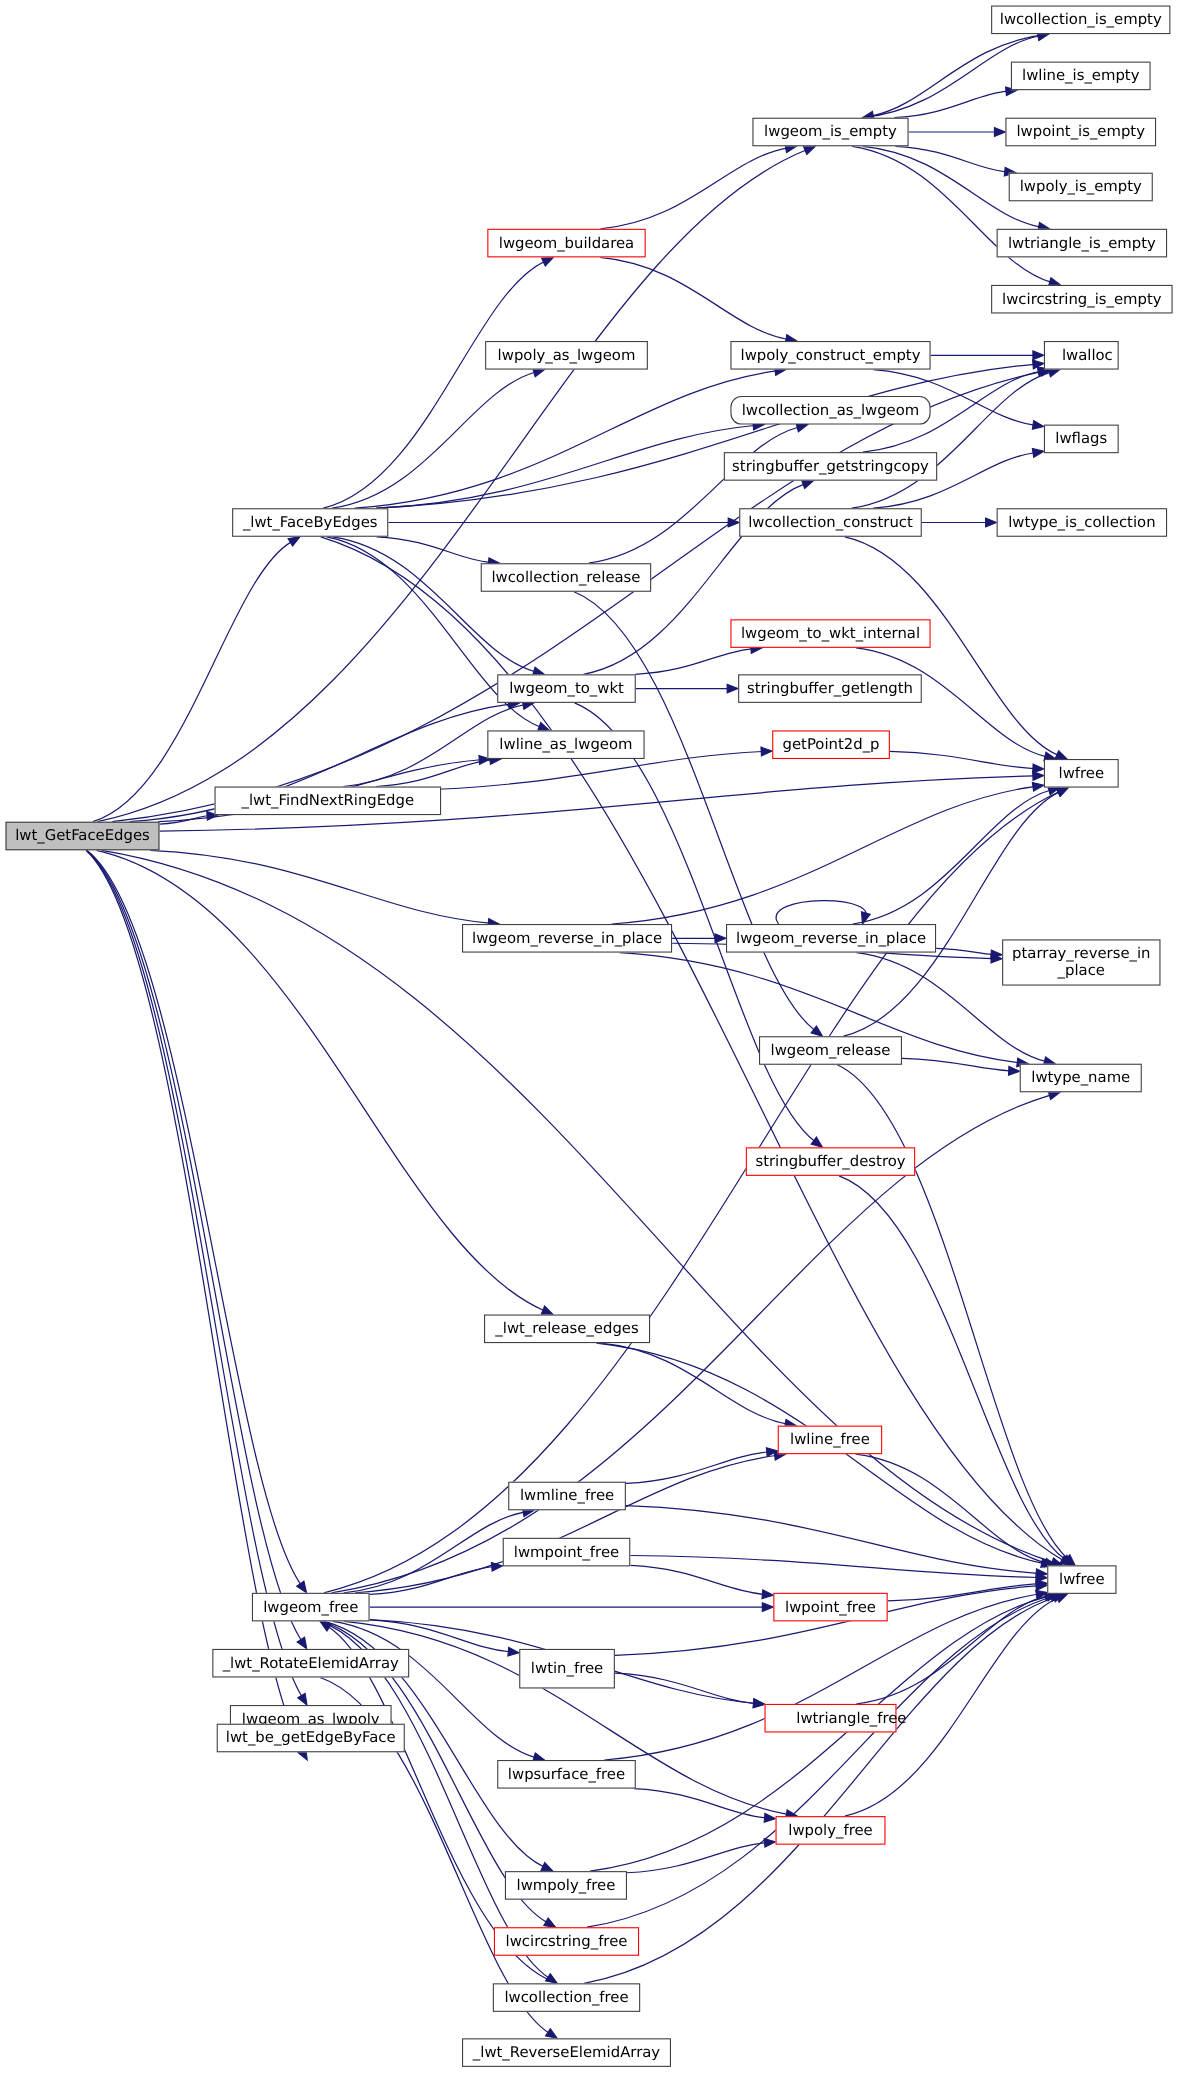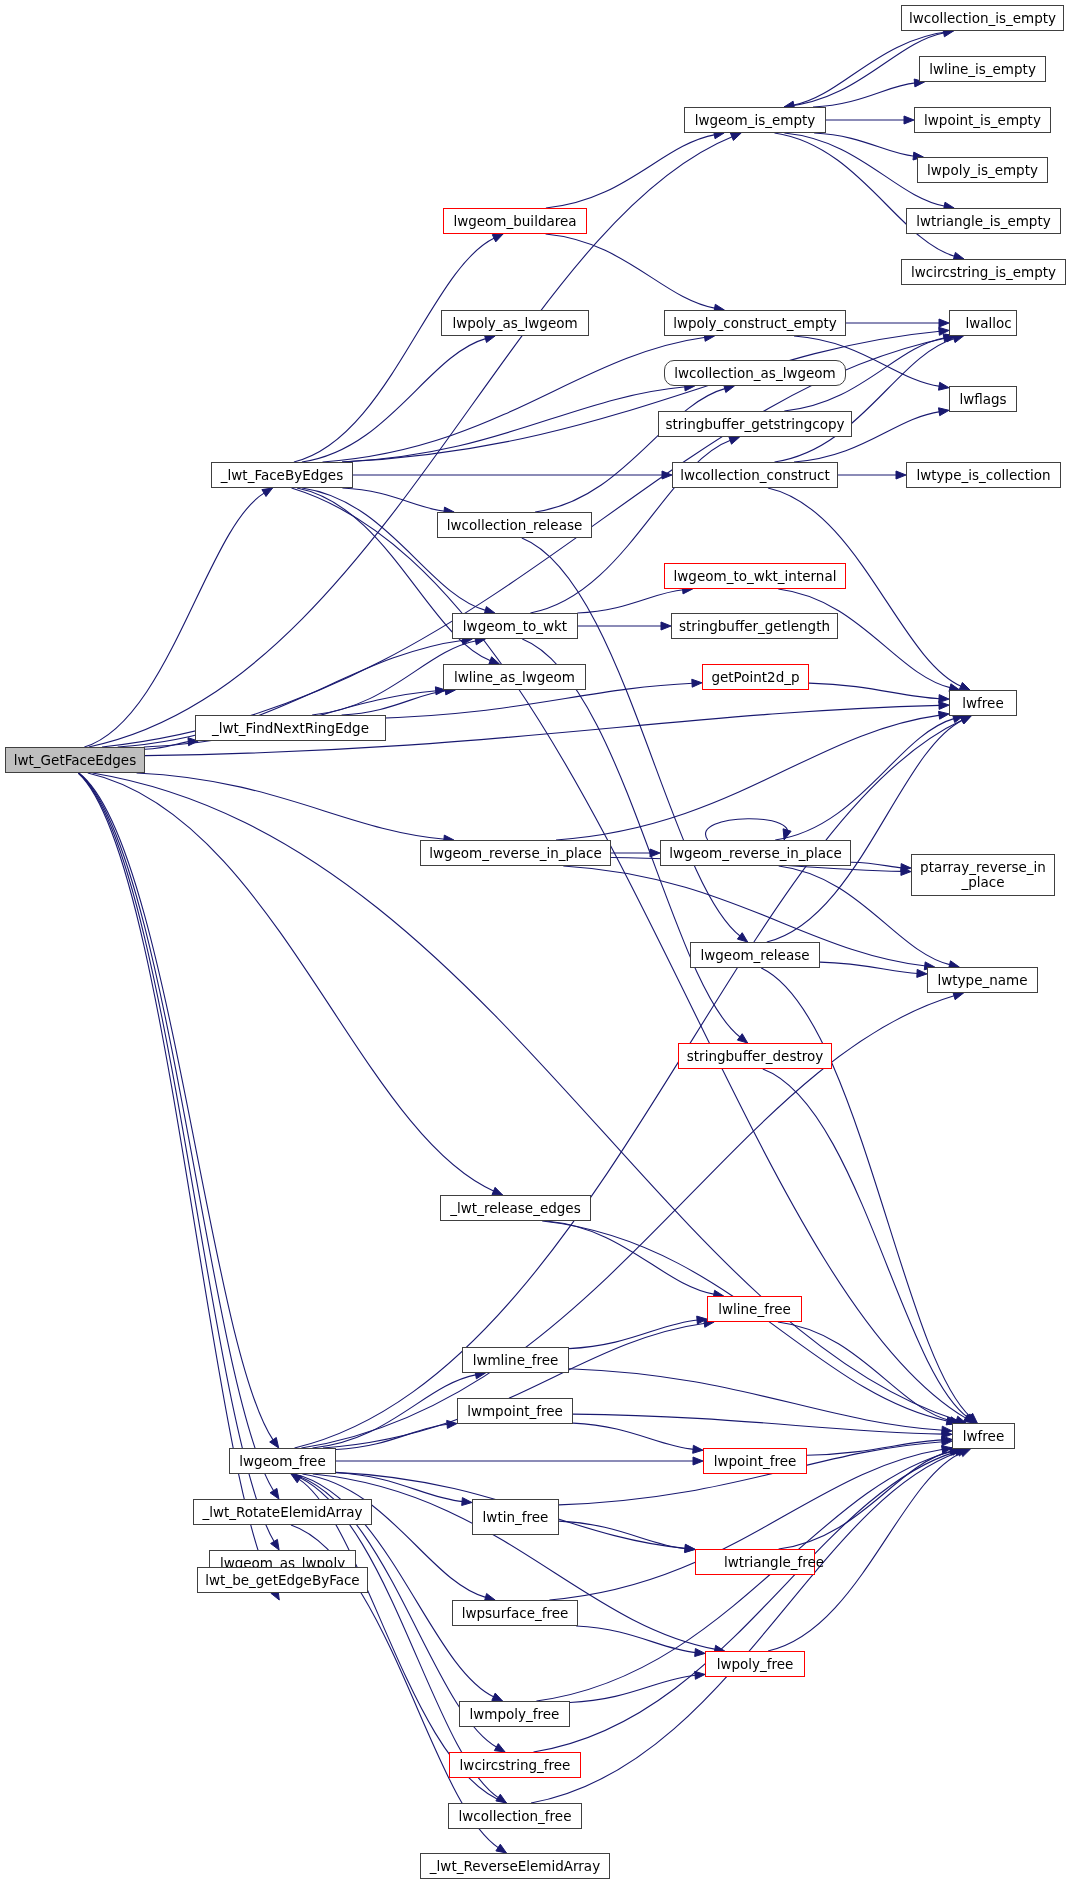--- a/index.html
+++ b/index.html
@@ -213,21 +213,21 @@
       <polygon points="959.9,1449.0 951.1,1455.2 949.3,1447.4" class="arrow" fill="#191970"></polygon>
       <path d="M768.0,1651.0 C859.1,1630.8 899.6,1479.3 962.2,1452.5" class="edge" stroke="#191970"></path>
       <polygon points="970.5,1449.0 962.8,1456.6 959.7,1449.3" class="arrow" fill="#191970"></polygon>
       <path d="M291.0,1525.0 C388.0,1557.8 431.1,1803.8 498.9,1848.1" class="edge" stroke="#191970"></path>
       <polygon points="506.5,1853.0 495.9,1850.9 500.3,1844.2" class="arrow" fill="#191970"></polygon>
     </svg>
 
   <div class="node root" style="left:5px;top:747px;width:140px;height:26px;">lwt_GetFaceEdges</div>
 
   <div class="node" style="left:211px;top:462px;width:142px;height:26px;">_lwt_FaceByEdges</div>
-  <div class="node" style="left:195px;top:715px;width:191px;height:26px;">_lwt_FindNextRingEdge</div>
+  <div class="node" style="left:195px;top:715px;width:206px;height:26px;">_lwt_FindNextRingEdge</div>
   <div class="node" style="left:229px;top:1448px;width:107px;height:26px;">lwgeom_free</div>
   <div class="node" style="left:193px;top:1499px;width:179px;height:26px;">_lwt_RotateElemidArray</div>
   <div class="node" style="left:209px;top:1550px;width:147px;height:26px;">lwgeom_as_lwpoly</div>
   <div class="node" style="left:197px;top:1548px;width:171px;height:26px;margin-top:19px;">lwt_be_getEdgeByFace</div>
 
   <div class="node red" style="left:443px;top:208px;width:144px;height:26px;">lwgeom_buildarea</div>
   <div class="node" style="left:441px;top:310px;width:148px;height:26px;">lwpoly_as_lwgeom</div>
   <div class="node" style="left:437px;top:512px;width:155px;height:26px;">lwcollection_release</div>
   <div class="node" style="left:452px;top:613px;width:126px;height:26px;">lwgeom_to_wkt</div>
   <div class="node" style="left:443px;top:664px;width:143px;height:26px;">lwline_as_lwgeom</div>

